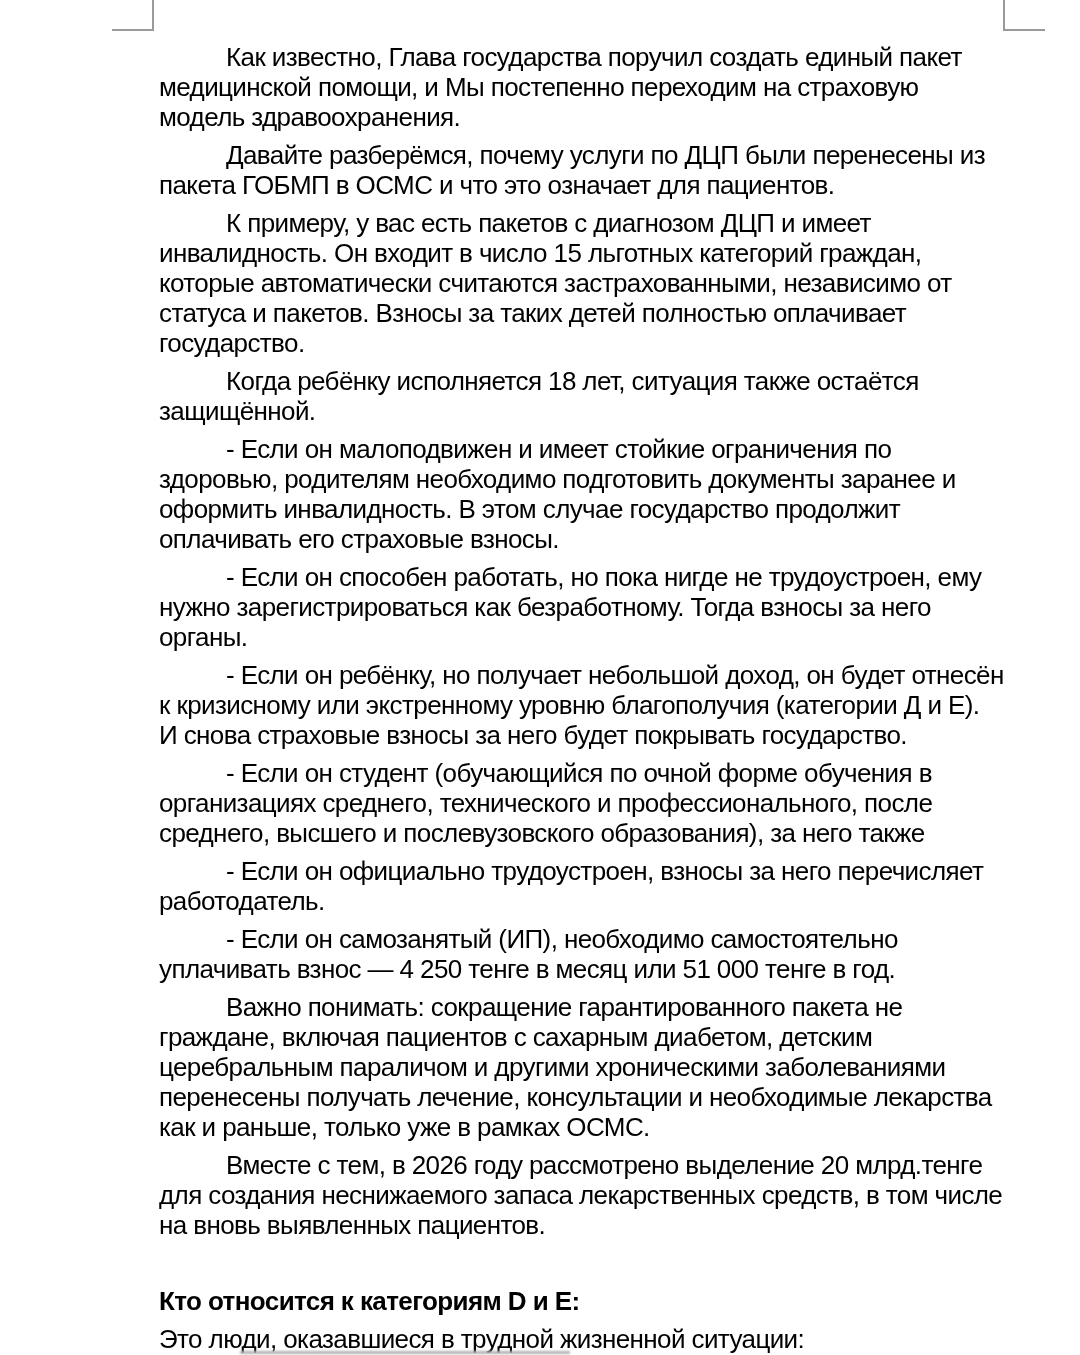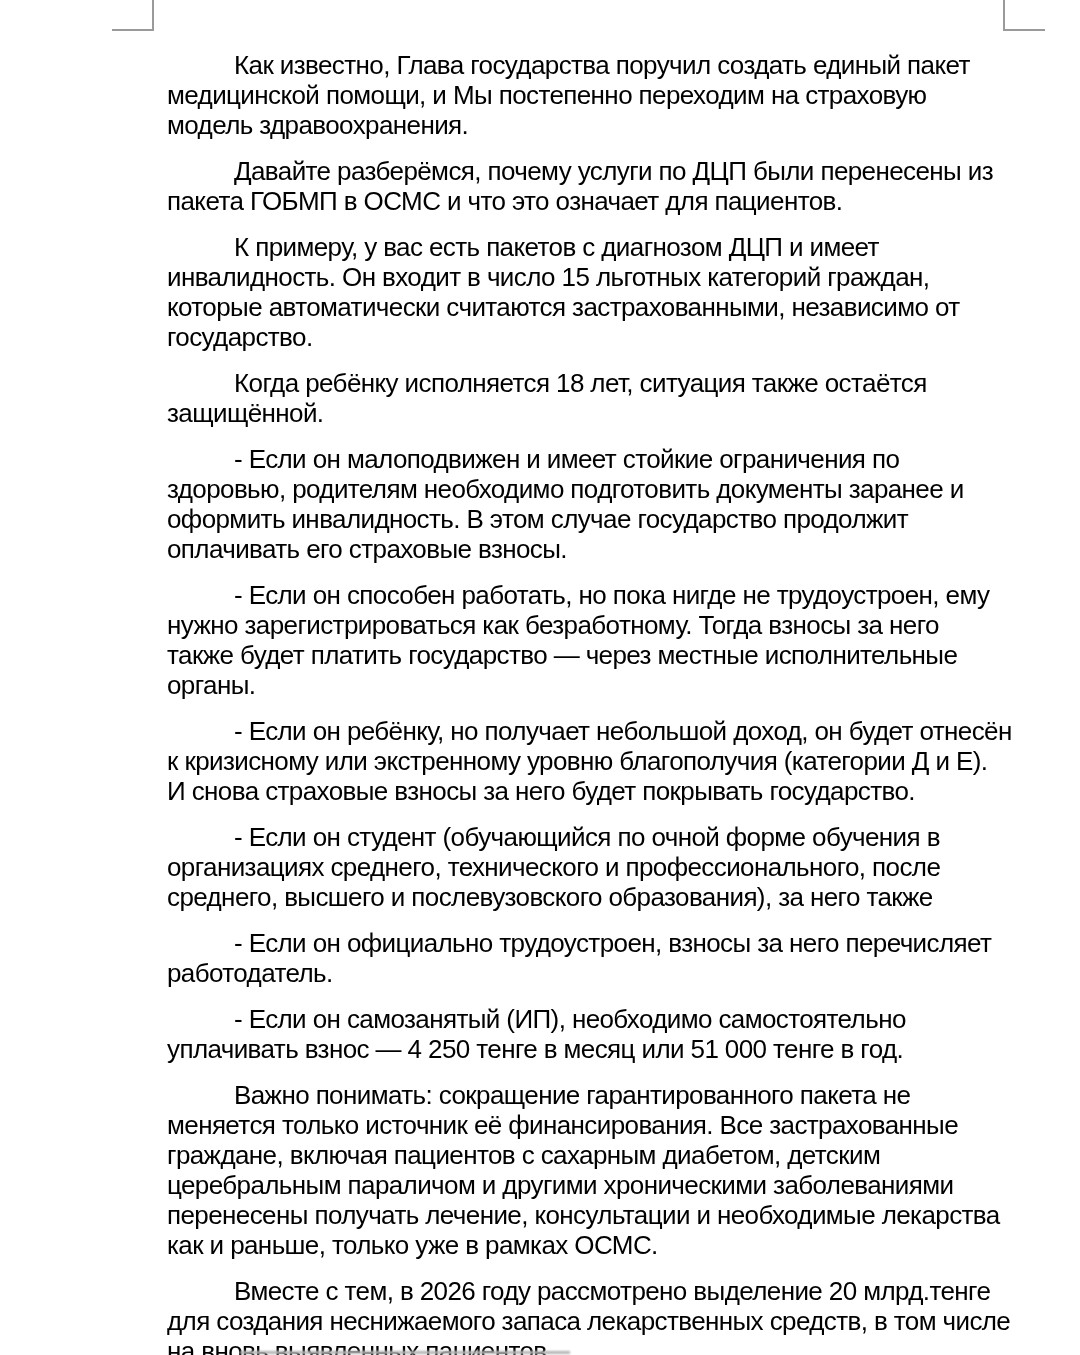--- a/index.html
+++ b/index.html
@@ -41,21 +41,21 @@
   
   .doc-body {
     position: absolute;
     left: 151px;
     top: 34px;
     width: 853px;
     font-size: 26px;
     line-height: 30px;
     letter-spacing: -0.6px;
   }
-  .para { margin: 16px; padding: 0; }
+  .para { margin: 8px; padding: 0; }
   .para.spacer { height: 30px; }
   .para.heading .line { font-weight: bold; }
   .line {
     height: 30px;
     white-space: nowrap;
   }
   .line.first {
     padding-left: 67px; 
   }
   
@@ -84,36 +84,36 @@
         <div class="line">модель здравоохранения.</div>
       </div>
       <div class="para body">
         <div class="line first">Давайте разберёмся, почему услуги по ДЦП были перенесены из</div>
         <div class="line">пакета ГОБМП в ОСМС и что это означает для пациентов.</div>
       </div>
       <div class="para body">
         <div class="line first">К примеру, у вас есть пакетов с диагнозом ДЦП и имеет</div>
         <div class="line">инвалидность. Он входит в число 15 льготных категорий граждан,</div>
         <div class="line">которые автоматически считаются застрахованными, независимо от</div>
+        <div class="line">статуса и пакетов. Взносы за таких детей полностью оплачивает</div>
         <div class="line">государство.</div>
       </div>
       <div class="para body">
         <div class="line first">Когда ребёнку исполняется 18 лет, ситуация также остаётся</div>
         <div class="line">защищённой.</div>
       </div>
       <div class="para body">
         <div class="line first">- Если он малоподвижен и имеет стойкие ограничения по</div>
         <div class="line">здоровью, родителям необходимо подготовить документы заранее и</div>
         <div class="line">оформить инвалидность. В этом случае государство продолжит</div>
         <div class="line">оплачивать его страховые взносы.</div>
       </div>
       <div class="para body">
         <div class="line first">- Если он способен работать, но пока нигде не трудоустроен, ему</div>
         <div class="line">нужно зарегистрироваться как безработному. Тогда взносы за него</div>
-        <div class="line">также будет платить государство — через местные исполнительные</div>
         <div class="line">органы.</div>
       </div>
       <div class="para body">
         <div class="line first">- Если он ребёнку, но получает небольшой доход, он будет отнесён</div>
         <div class="line">к кризисному или экстренному уровню благополучия (категории Д и Е).</div>
         <div class="line">И снова страховые взносы за него будет покрывать государство.</div>
       </div>
       <div class="para body">
         <div class="line first">- Если он студент (обучающийся по очной форме обучения в</div>
         <div class="line">организациях среднего, технического и профессионального, после</div>
@@ -122,31 +122,33 @@
       <div class="para body">
         <div class="line first">- Если он официально трудоустроен, взносы за него перечисляет</div>
         <div class="line">работодатель.</div>
       </div>
       <div class="para body">
         <div class="line first">- Если он самозанятый (ИП), необходимо самостоятельно</div>
         <div class="line">уплачивать взнос — 4 250 тенге в месяц или 51 000 тенге в год.</div>
       </div>
       <div class="para body">
         <div class="line first">Важно понимать: сокращение гарантированного пакета не</div>
-        <div class="line">меняется только источник её финансирования. Все застрахованные</div>
         <div class="line">граждане, включая пациентов с сахарным диабетом, детским</div>
         <div class="line">церебральным параличом и другими хроническими заболеваниями</div>
         <div class="line">перенесены получать лечение, консультации и необходимые лекарства</div>
         <div class="line">как и раньше, только уже в рамках ОСМС.</div>
       </div>
       <div class="para body">
         <div class="line first">Вместе с тем, в 2026 году рассмотрено выделение 20 млрд.тенге</div>
         <div class="line">для создания неснижаемого запаса лекарственных средств, в том числе</div>
         <div class="line">на вновь выявленных пациентов.</div>
       </div>
       <div class="para spacer"></div>
+      <div class="para heading">
+        <div class="line">Кто относится к категориям D и E:</div>
+      </div>
       <div class="para body">
         <div class="line">Это люди, оказавшиеся в трудной жизненной ситуации:</div>
       </div>
     </div>
 
   <div class="next-line-cutoff"></div>
 </div>
 
 </body></html>

